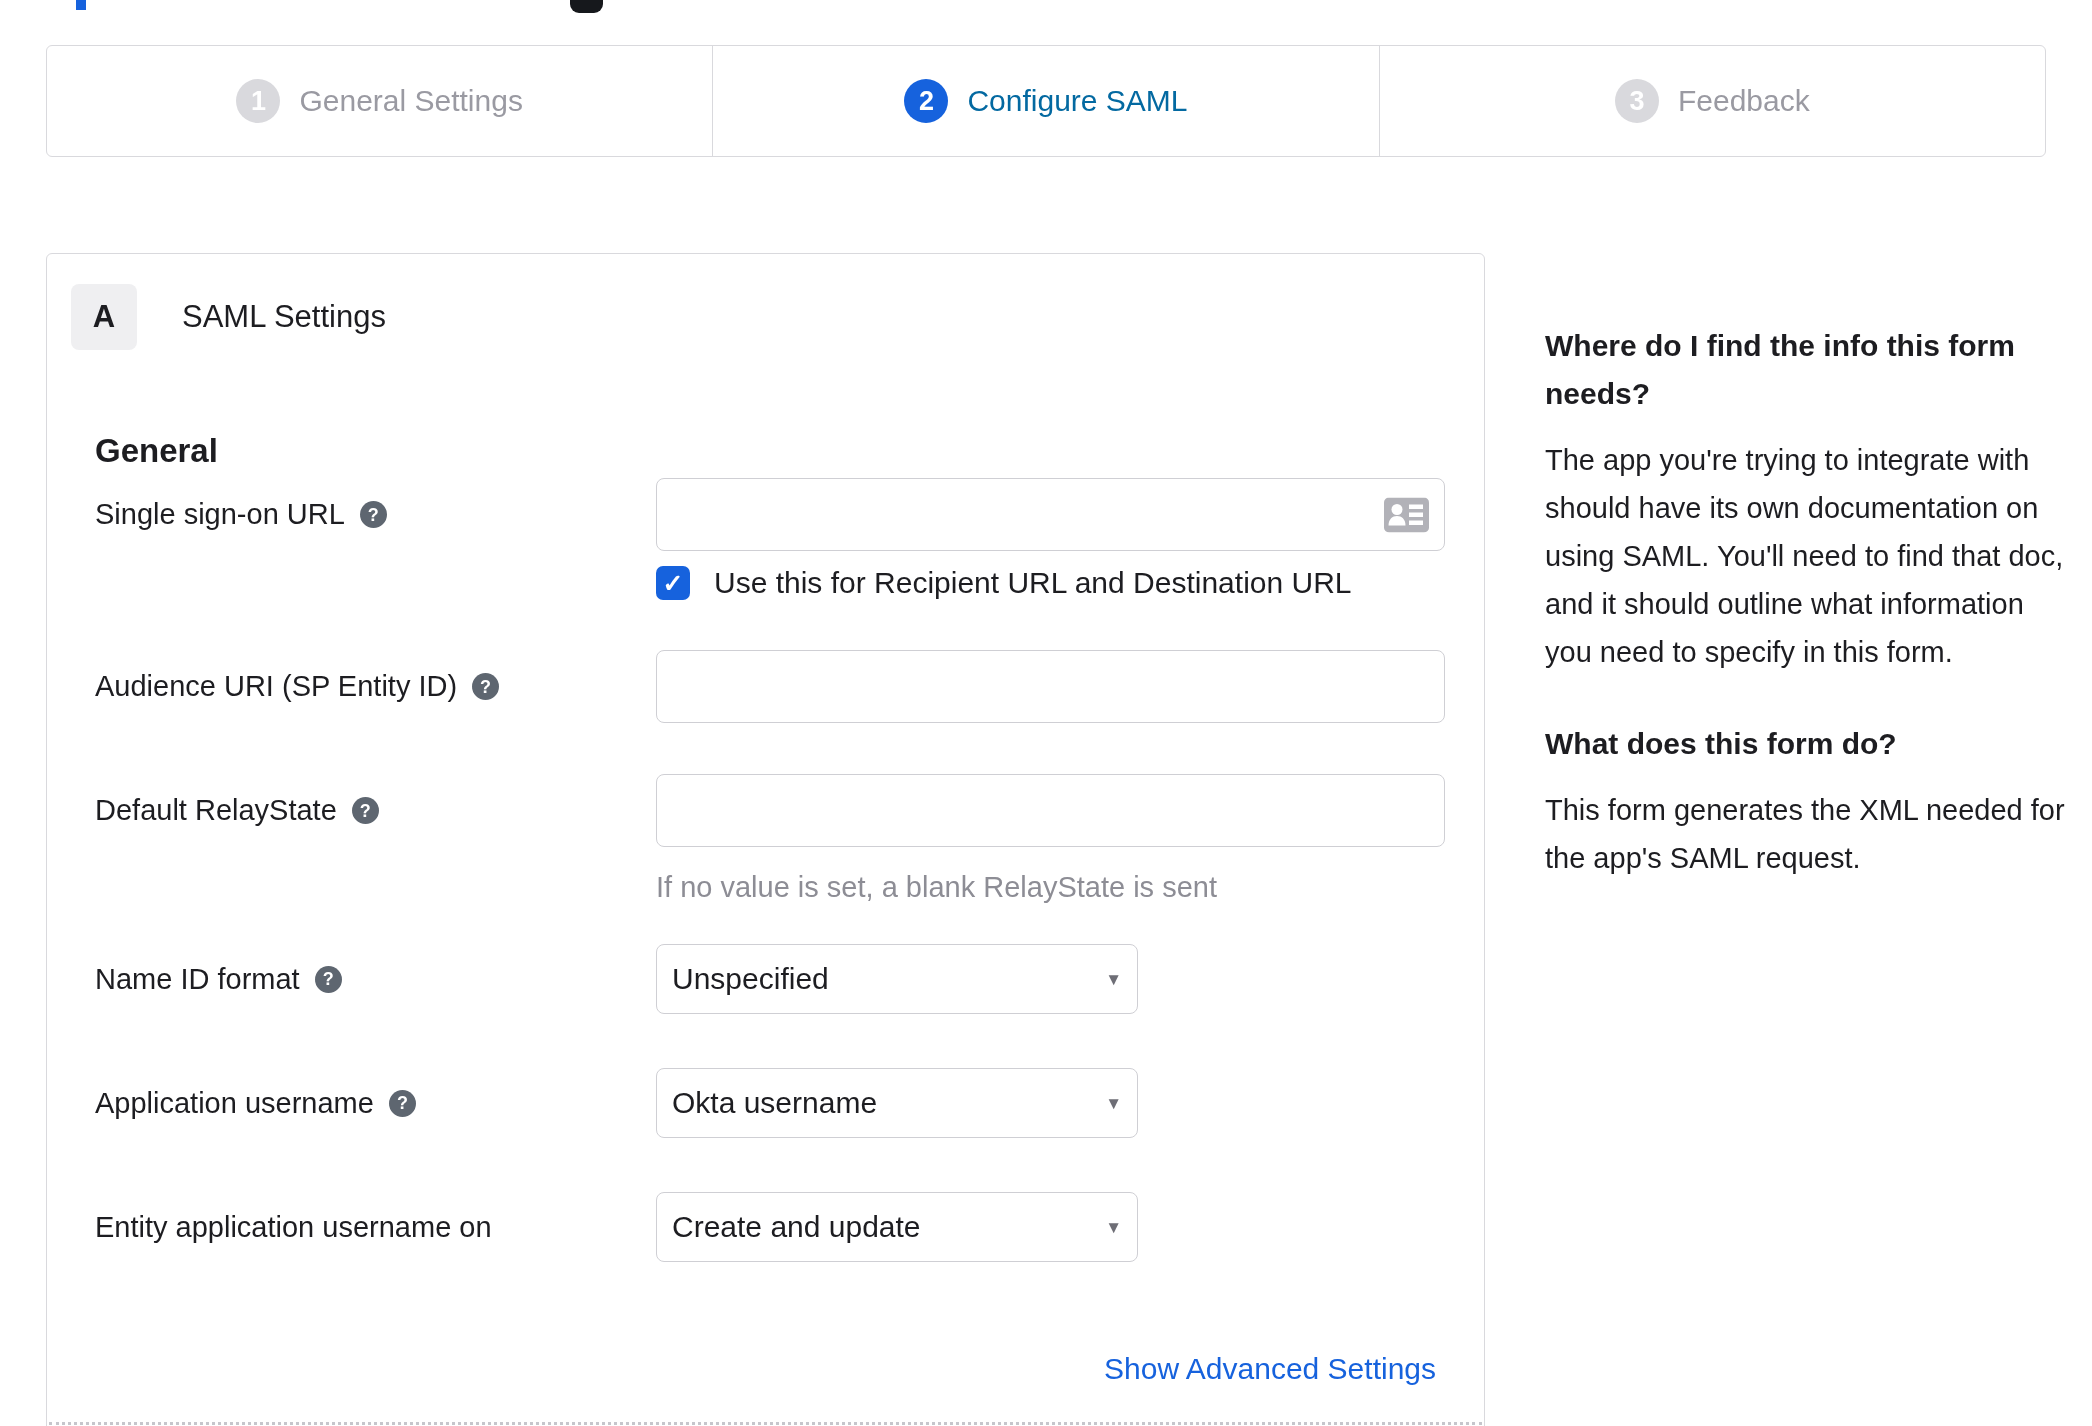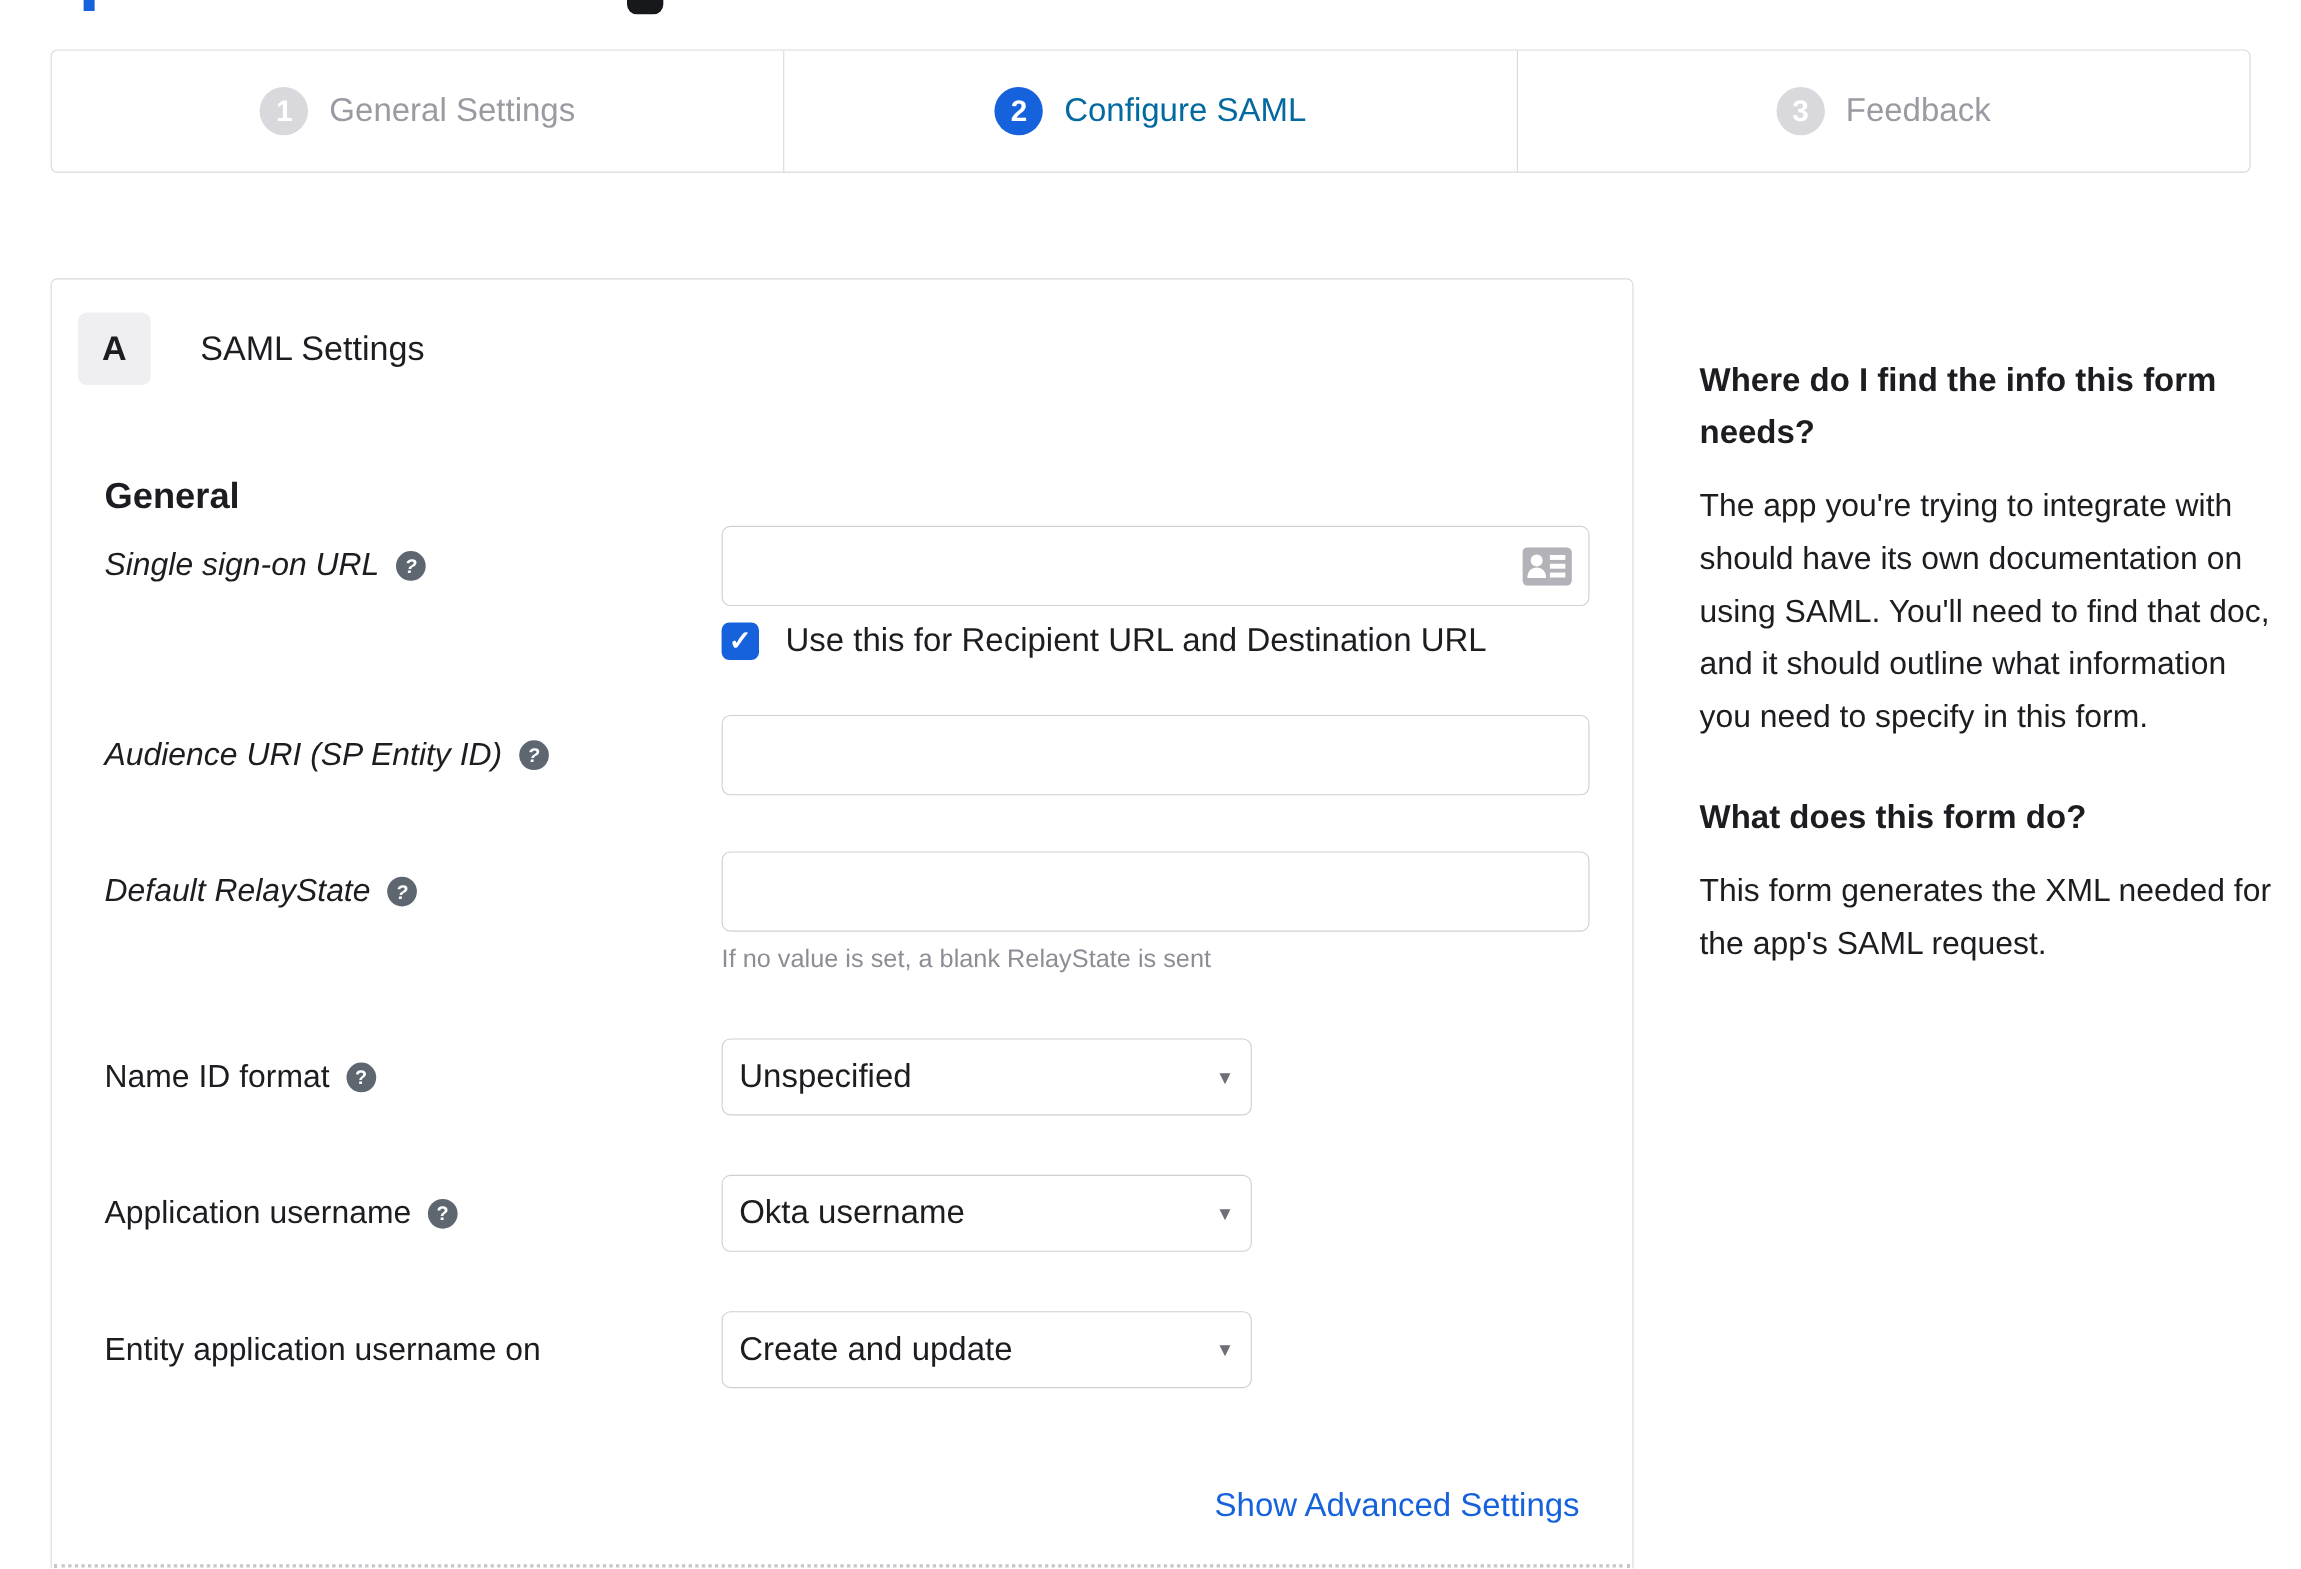--- a/index.html
+++ b/index.html
@@ -46,37 +46,37 @@
     display:flex; align-items:center; justify-content:center;
     font-size:31px; font-weight:bold; color:#1d1d21;
   }
   .section-title { font-size:31px; font-weight:normal; }
   .group-title { position:absolute; left:48px; top:178px; font-size:33px; font-weight:bold; }
 
   .row { position:absolute; left:48px; display:flex; align-items:flex-start; }
   .row-label {
     width:561px; display:flex; align-items:center; font-size:29px; color:#1d1d21;
   }
-  .row-label.h-input { height:73px;font-style:italic; }
+  .row-label.h-input { height:73px; }
   .row-label.h-select { height:70px; }
   .help-icon {
     width:27px; height:27px; border-radius:50%; background:#5e6670; color:#fff;
     font-size:18px; font-weight:bold; line-height:1;
     display:inline-flex; align-items:center; justify-content:center;
     margin-left:15px; flex:none;
   }
   .input-wrap { position:relative; width:789px; }
   .text-input {
     width:789px; height:73px;
     border:1px solid #cfcfd4; border-radius:8px; background:#fff;
     font-family:"Liberation Sans", sans-serif; font-size:29px; color:#1d1d21;
     padding:0 70px 0 20px; outline:none;
   }
   .card-icon { position:absolute; right:16px; top:50%; transform:translateY(-50%); display:block; }
-  .field-hint { margin-top:11px; font-size:23px; color:#8d8d95; }
+  .field-hint { margin-top:24px; font-size:29px; color:#8d8d95; }
 
   .checkbox-row { display:flex; align-items:center; margin-top:15px; }
   .checkbox {
     width:34px; height:34px; border-radius:7px; background:#1662dd;
     display:flex; align-items:center; justify-content:center;
     color:#fff; font-size:25px; font-weight:bold; cursor:pointer; flex:none;
   }
   .checkbox-label { margin-left:24px; font-size:30px; color:#1d1d21; }
 
   .select {

